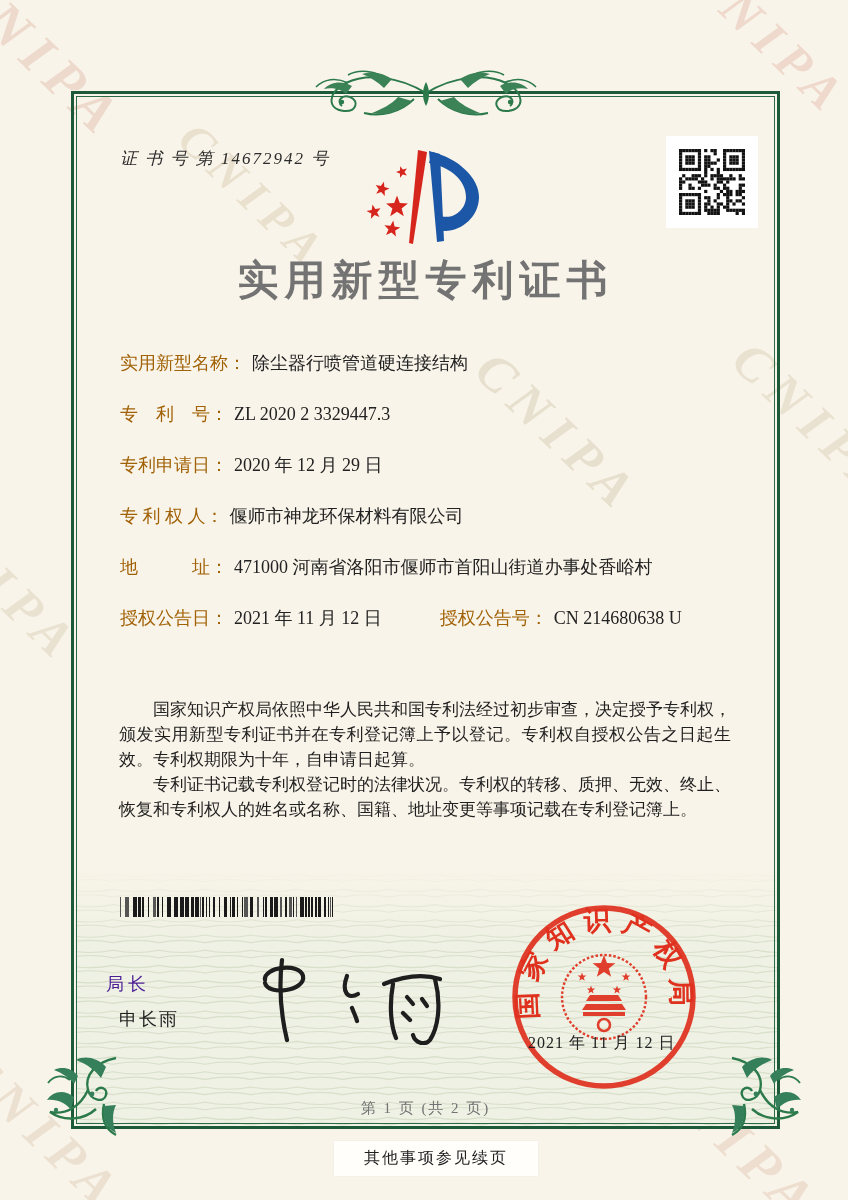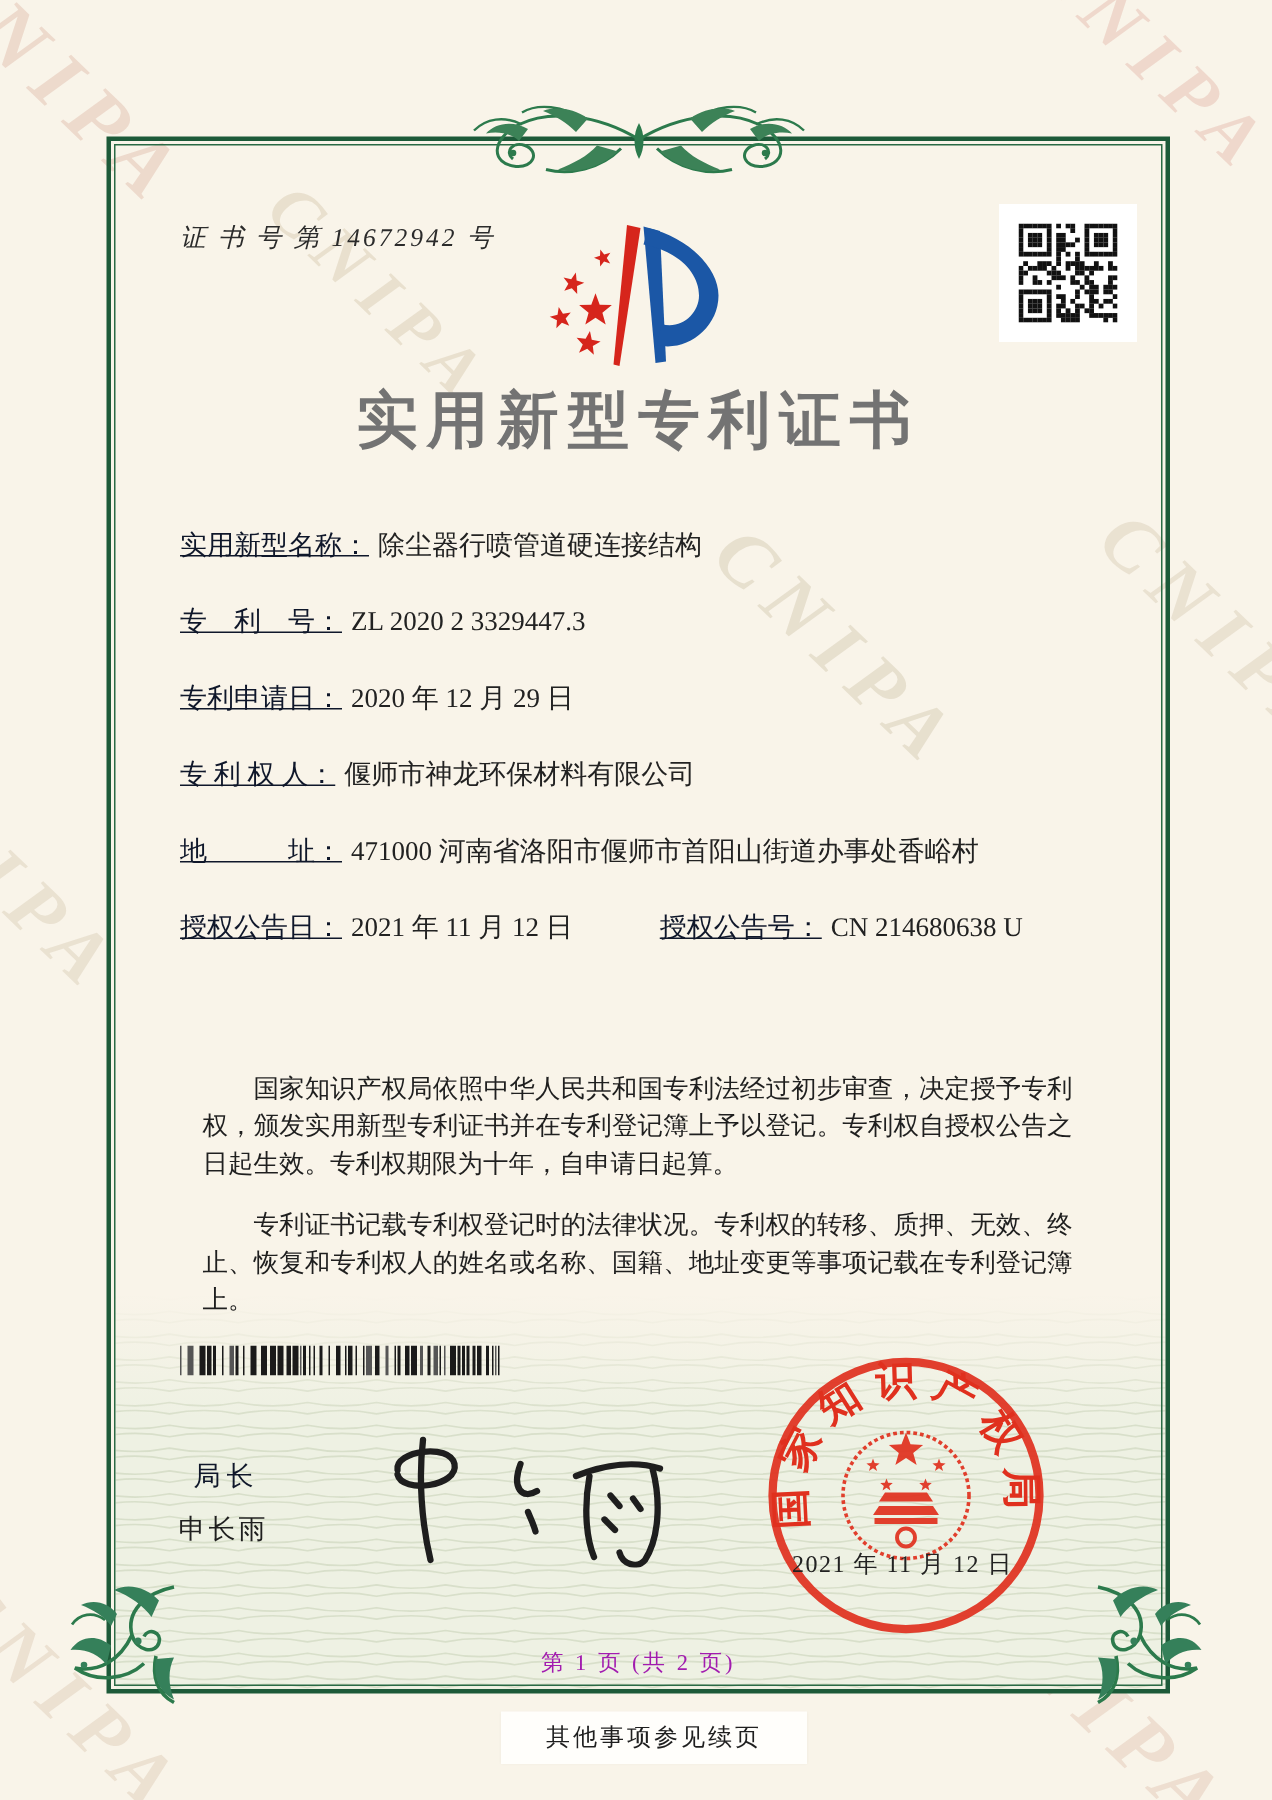--- a/index.html
+++ b/index.html
@@ -32,39 +32,39 @@
   .certno{position:absolute;left:120px;top:147px;font-size:17px;letter-spacing:2px;color:#2b2b2b;font-style:italic;}
   .logo{position:absolute;left:352px;top:136px;width:150px;height:118px;}
   .qrbox{position:absolute;left:666px;top:136px;width:92px;height:92px;background:#fff;}
   .qrbox svg{position:absolute;left:13px;top:13px;}
   .title{
     position:absolute;left:71px;top:253px;width:709px;text-align:center;
     font-size:41px;font-weight:700;letter-spacing:6px;color:#737373;
   }
   .fields{position:absolute;left:120px;top:352px;width:616px;font-size:18px;}
   .frow{line-height:23px;margin-bottom:28px;white-space:nowrap;}
-  .flabel{color:#0f172a;text-decoration:underline;}
+  .flabel{color:#a16207;}
   .fvalue{color:#222;margin-left:6px;}
   .fpair2{margin-left:58px;}
   .bodytext{
     position:absolute;left:119px;top:697px;width:612px;
     font-size:17px;line-height:25px;text-align:justify;color:#1f1f1f;
   }
-  .bodytext p{margin:16px;text-indent:2em;}
+  .bodytext p{margin:0;text-indent:2em;}
   .barcode{position:absolute;left:120px;top:897px;}
-  .signer-title{position:absolute;left:129px;top:972px;font-size:18px;letter-spacing:4px;color:#0f172a;}
+  .signer-title{position:absolute;left:106px;top:972px;font-size:18px;letter-spacing:4px;color:#4c1d95;}
   .signer-name{position:absolute;left:119px;top:1007px;font-size:18px;letter-spacing:2px;color:#1f1f1f;}
   .signature{position:absolute;left:252px;top:950px;}
   .seal{position:absolute;left:508px;top:901px;}
   .sealdate{
     position:absolute;left:528px;top:1033px;width:160px;font-size:16px;
     letter-spacing:1px;color:#222;white-space:nowrap;z-index:6;
   }
   .pagenum{position:absolute;left:71px;top:1099px;width:709px;text-align:center;
-    font-size:15px;letter-spacing:2px;color:#a21caf;}
+    font-size:15px;letter-spacing:2px;color:#737373;}
   .note{
     position:absolute;left:334px;top:1141px;background:#fffefb;
     padding:7px 30px;font-size:16px;letter-spacing:2px;color:#1f1f1f;
     box-shadow:0 0 2px rgba(0,0,0,0.05);
   }
   .flourish{position:absolute;left:296px;top:66px;}
   .corner{position:absolute;}
   .corner.bl{left:44px;top:1050px;}
   .corner.br{left:712px;top:1050px;transform:scaleX(-1);}
 </style>

